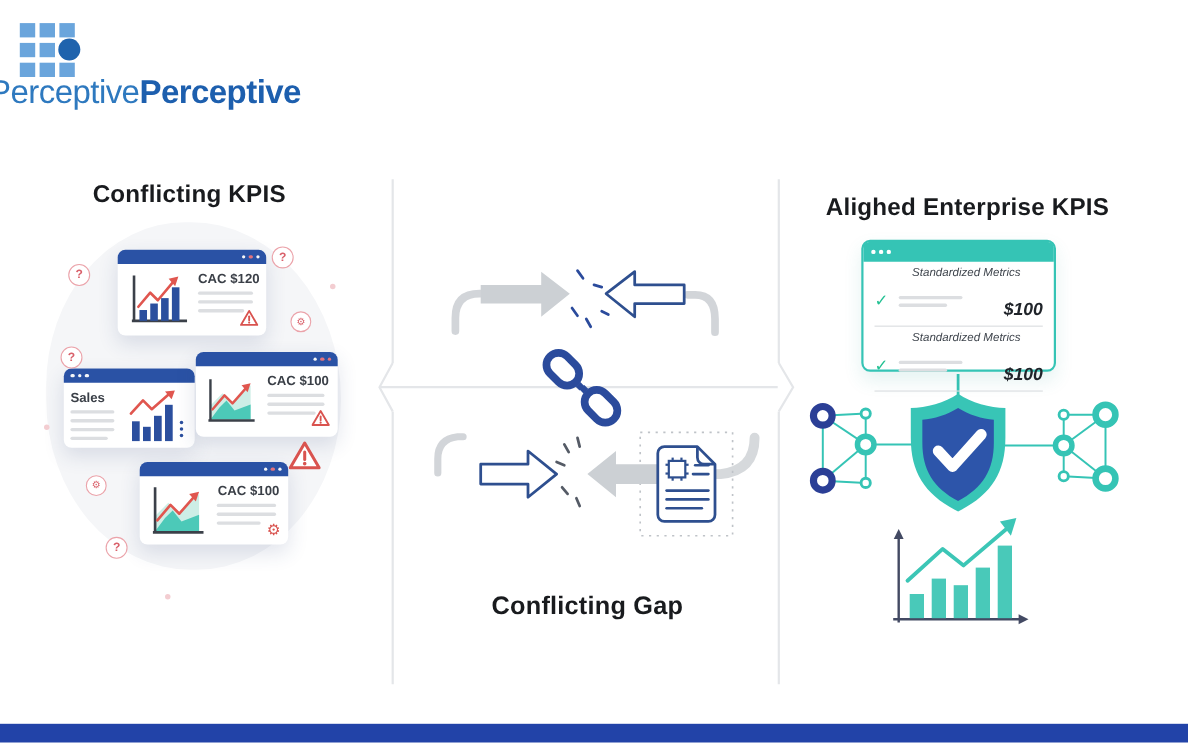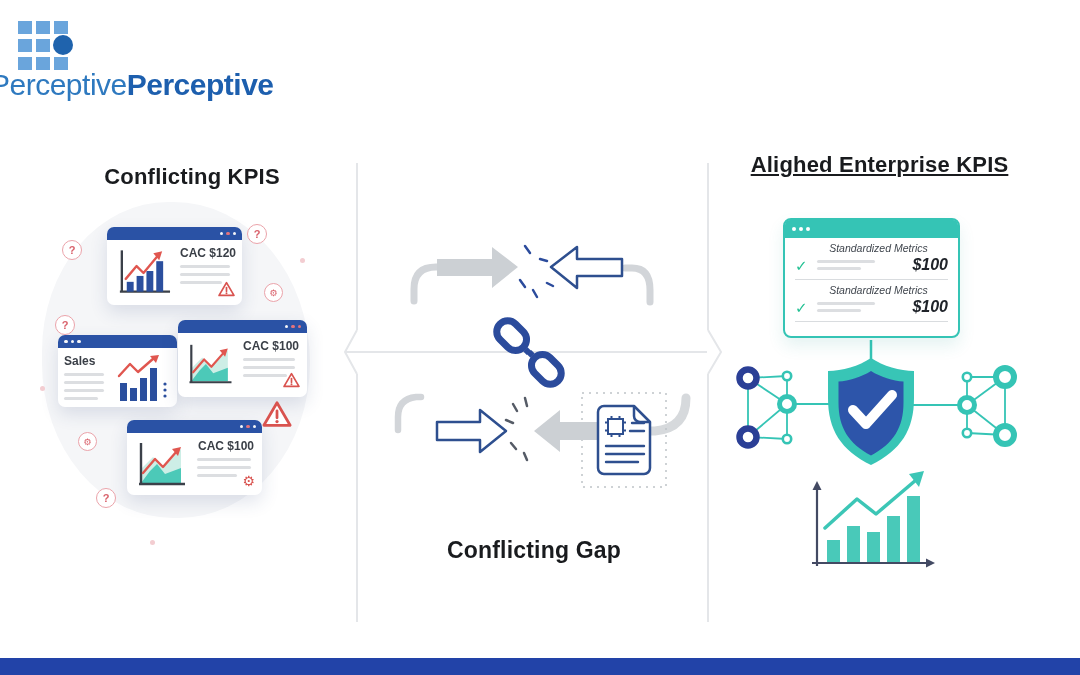--- a/index.html
+++ b/index.html
@@ -6,22 +6,22 @@
   body{width:1080px;height:675px;position:relative;background:#ffffff;overflow:hidden;
        font-family:"Liberation Sans","DejaVu Sans",sans-serif;}
   .abs{position:absolute;}
 
   
   .logo-text{left:-10px;top:68px;font-size:30px;letter-spacing:-.5px;color:#2e79bf;white-space:nowrap;}
   .logo-text b{color:#1d5fae;}
 
   
   .sec-title{font-size:22px;font-weight:700;color:#191b1e;text-align:center;letter-spacing:.2px;}
-  #title-left{left:67px;top:164px;width:250px;}
-  #title-right{left:737px;top:152px;width:285px;text-decoration:underline;}
+  #title-left{left:47px;top:164px;width:250px;}
+  #title-right{left:737px;top:175px;width:285px;}
   #caption-mid{left:418px;top:537px;width:232px;font-size:23px;}
 
   
   .blob{left:42px;top:202px;width:268px;height:316px;background:#f5f6f8;border-radius:48% 52% 50% 50%;}
 
   
   .win{background:#fff;border-radius:7px;box-shadow:0 7px 18px rgba(45,65,120,.14);}
   .win .bar{height:13px;background:#2a52a5;border-radius:7px 7px 0 0;display:flex;align-items:center;padding:0 6px;}
   .dots{display:flex;gap:3px;}
   .dots.right{margin-left:auto;}
@@ -45,21 +45,21 @@
          box-shadow:0 8px 16px rgba(40,160,150,.12);box-sizing:border-box;}
   .kcard .bar{height:18px;background:#35c4b5;border-radius:5px 5px 0 0;display:flex;align-items:center;padding:0 7px;}
   .kcard .dot{width:4px;height:4px;background:#fff;}
   .krow{padding:4px 10px 0 10px;font-style:italic;}
   .krow .lbl{font-size:10.5px;color:#3f454d;font-weight:500;text-align:center;padding-left:14px;}
   .krow .vals{display:flex;align-items:center;margin-top:2px;padding-bottom:5px;border-bottom:1px solid #d9dcdf;}
   .kcheck{color:#23c193;font-size:15px;font-weight:700;line-height:1;}
   .klines{margin-left:9px;}
   .klines .gline{margin-top:0;}
   .klines .gline + .gline{margin-top:4px;}
-  .kval{margin-left:auto;font-size:16px;font-weight:700;color:#20242a;}
+  .kval{margin-left:auto;font-size:16px;font-weight:700;color:#20242a;margin-top:17px;}
 
   .footer-bar{left:0;top:658px;width:1080px;height:17px;background:#2243a8;}
 </style>
 </head>
 <body>
 
 <svg class="abs" style="left:14px;top:18px" width="62" height="58" viewBox="0 0 62 58">
   <g fill="#6aa5dc">
     <rect x="4" y="3" width="14" height="13"></rect>
       <rect x="22" y="3" width="14" height="13"></rect>

